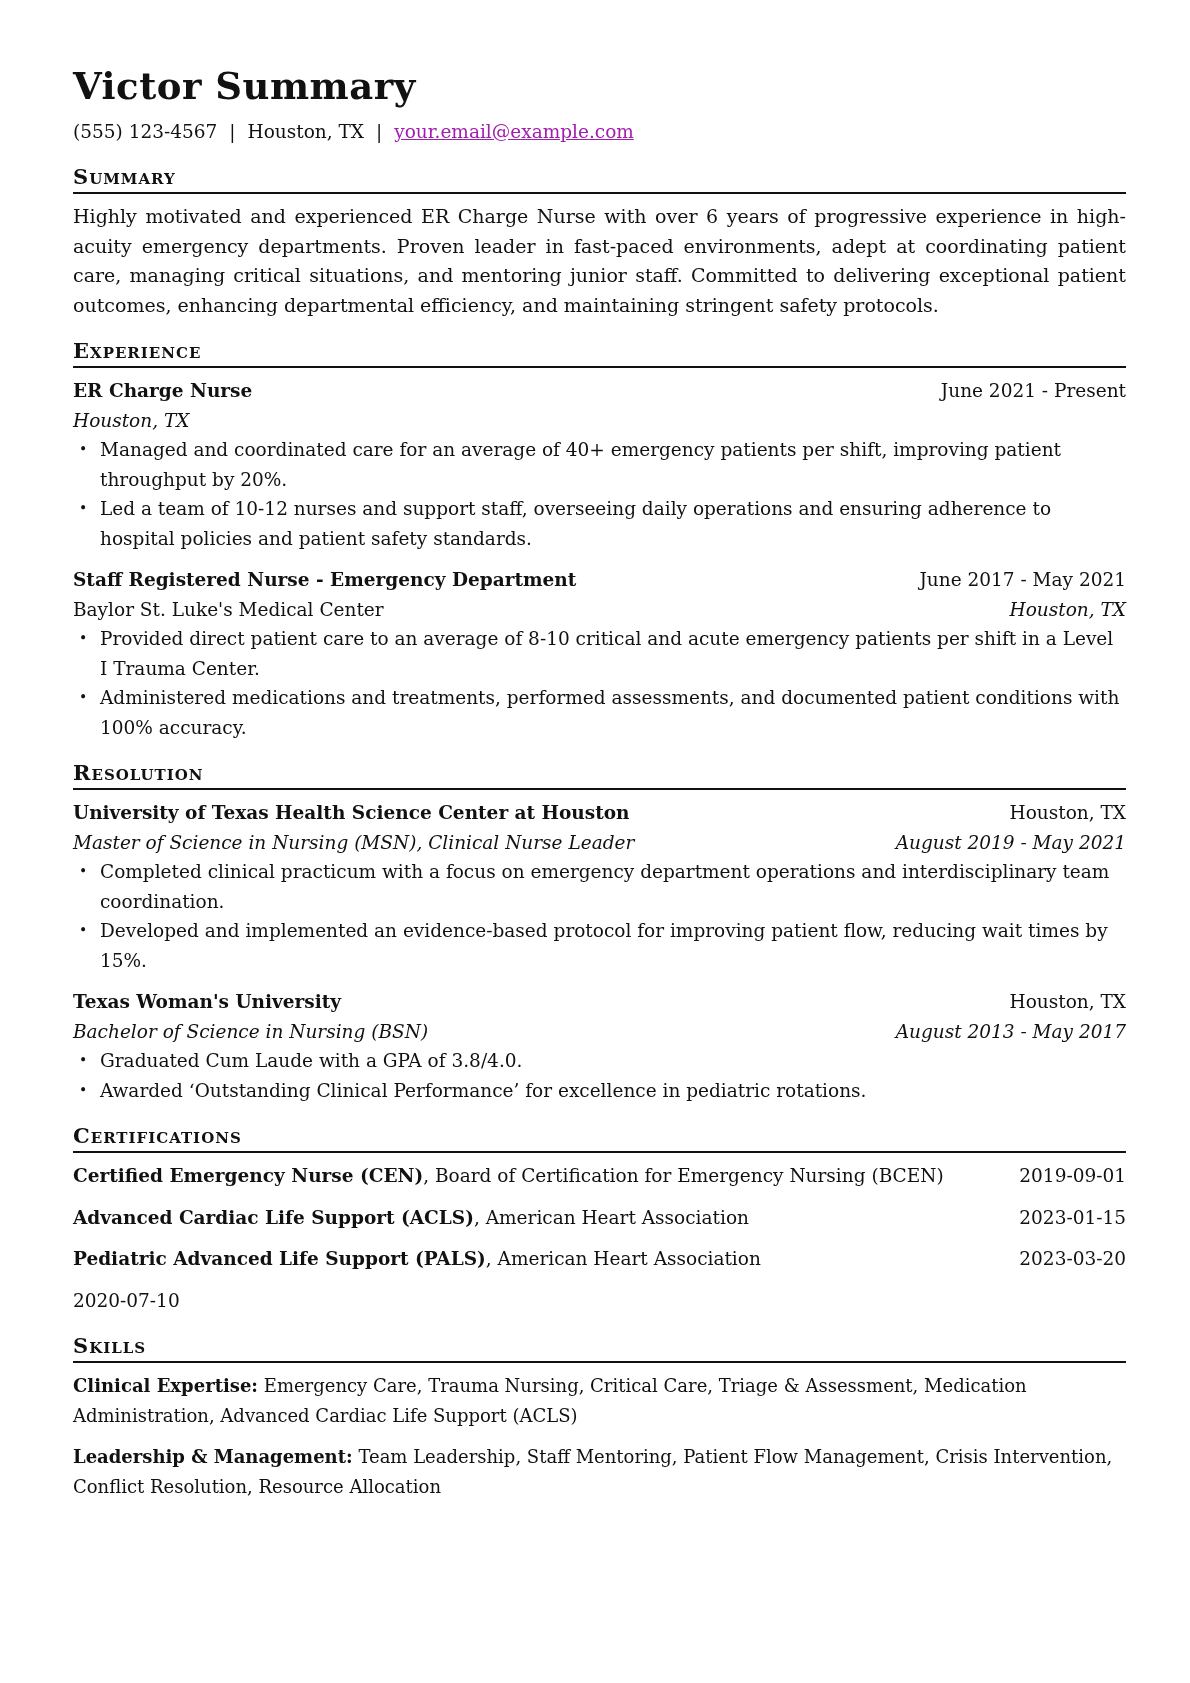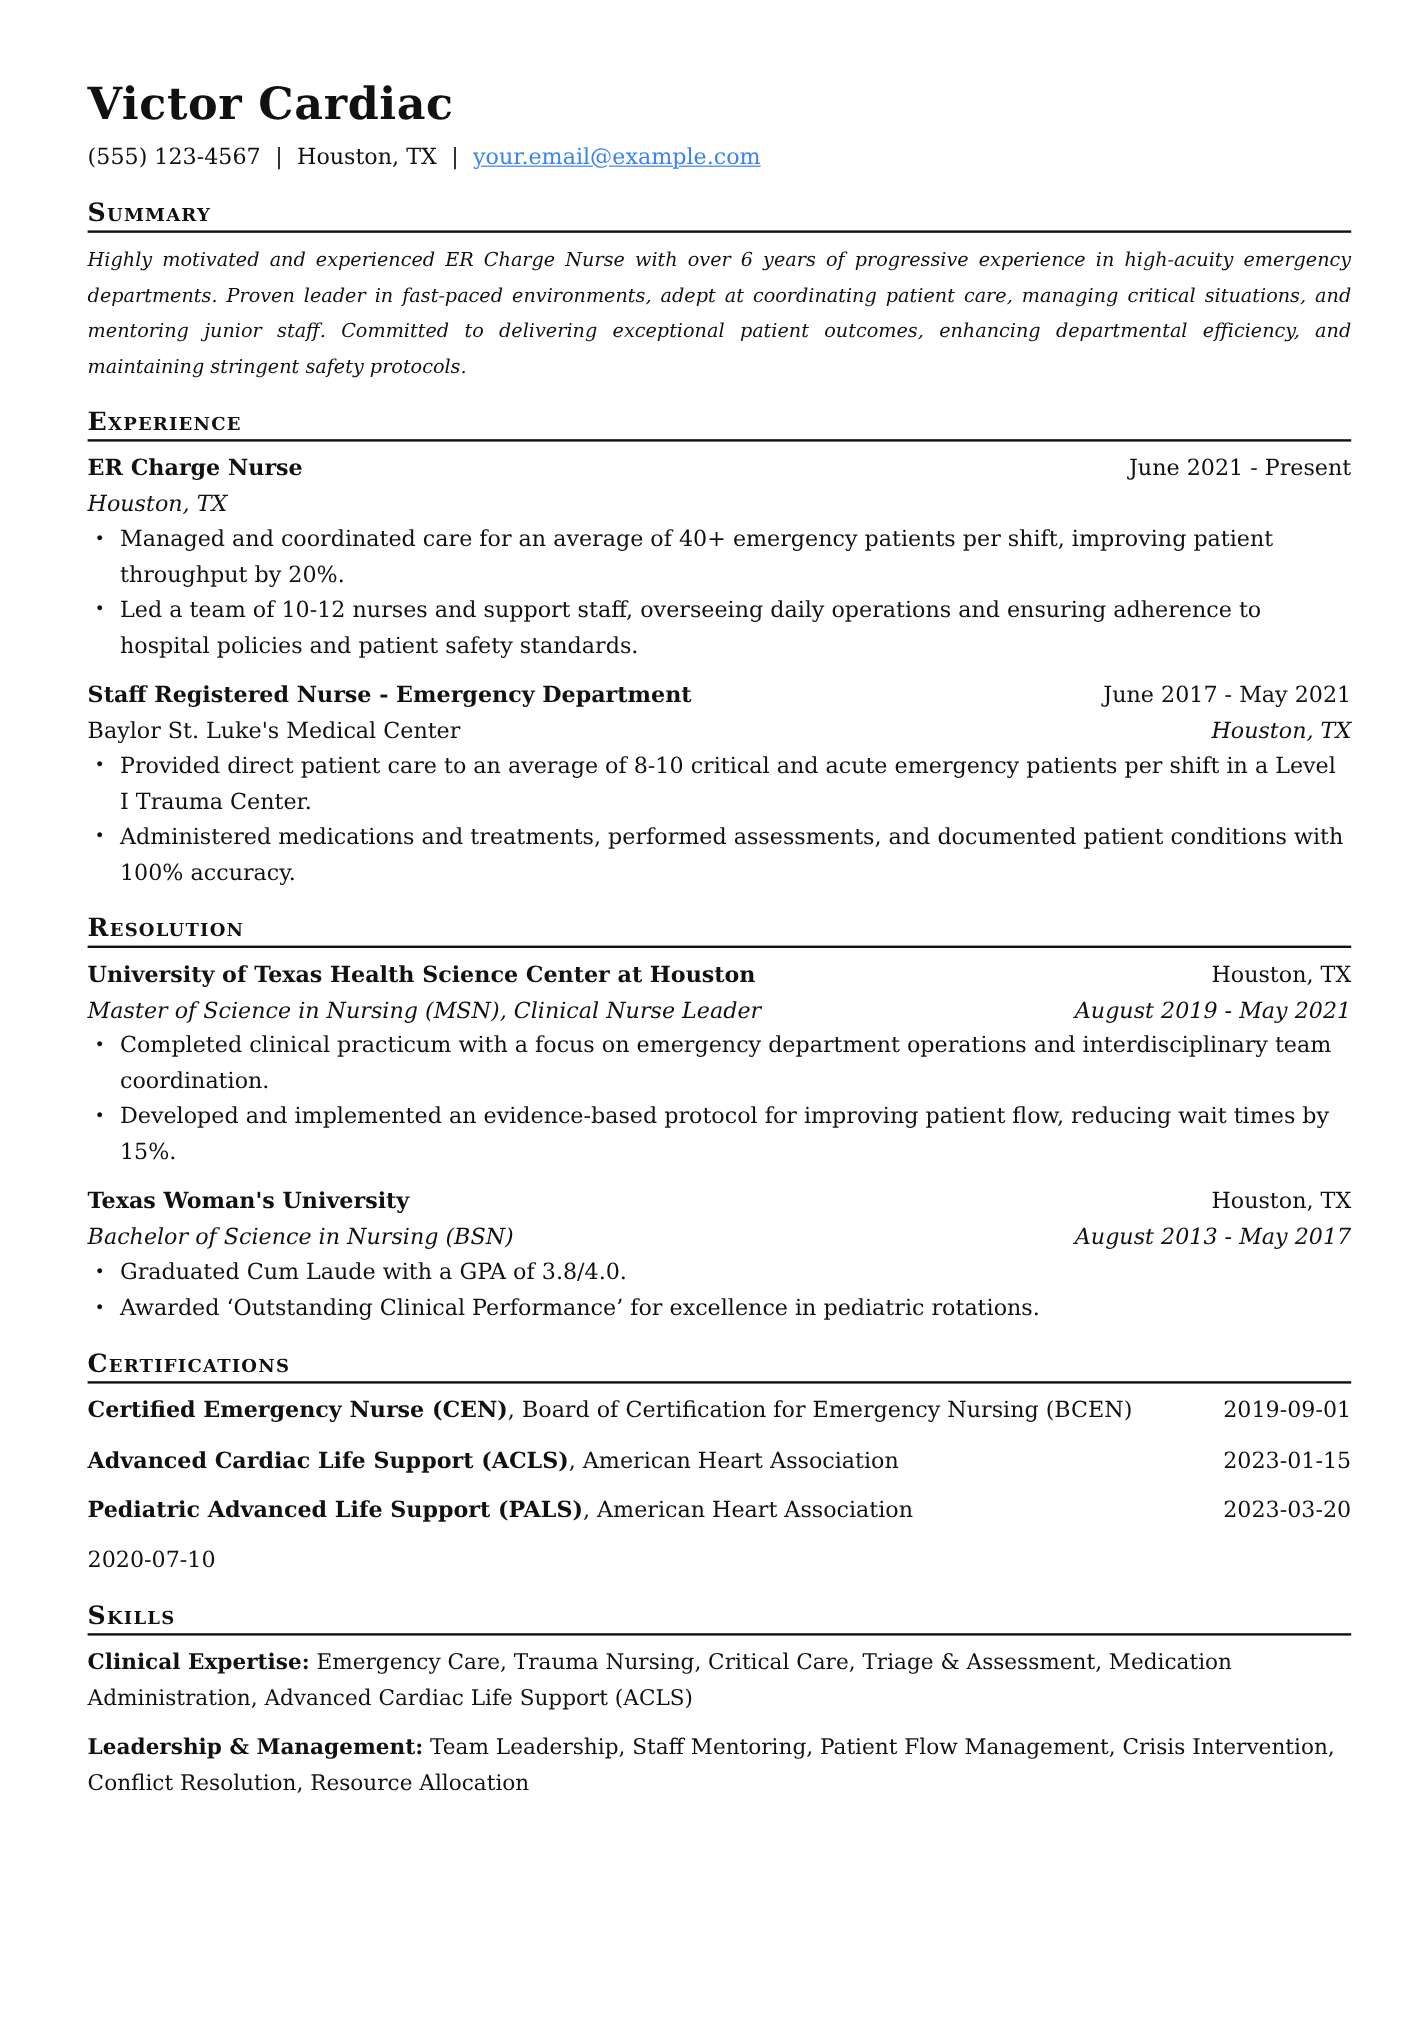--- a/index.html
+++ b/index.html
@@ -8,48 +8,48 @@
     font-family: "DejaVu Serif", "Liberation Serif", serif;
     color: #111111;
   }
   .page { position: absolute; left: 73px; top: 60px; width: 1053px; }
   .name {
     font-family: "DejaVu Serif", serif; font-weight: bold;
     font-size: 37px; letter-spacing: 0.5px; margin: 0; line-height: 52px;
   }
   .contact { font-size: 18.5px; line-height: 28px; margin-top: 6px; }
   .contact .sep { margin: 0 12px; }
-  .contact a { color: #3b82f6; text-decoration: underline; }
+  .contact a { color: #a21caf; text-decoration: underline; }
   .section { margin-top: 18px; }
   .section-title {
     font-size: 21px; font-weight: bold; font-variant: small-caps;
     letter-spacing: 1px; line-height: 26px; margin: 0;
     border-bottom: 2.2px solid #111; padding-bottom: 2px;
   }
-  .body-text { font-size: 16px; line-height: 29.5px; margin-top: 8px; text-align: justify; font-style: italic; }
+  .body-text { font-size: 19px; line-height: 29.5px; margin-top: 8px; text-align: justify; }
   .entry { margin-top: 8px; }
   .entry + .entry { margin-top: 12px; }
   .row { display: flex; justify-content: space-between; font-size: 18.5px; line-height: 29.5px; }
   .row .b { font-weight: bold; }
   .row .i { font-style: italic; }
   ul.bullets { margin: 0; padding-left: 27px; list-style: none; }
   ul.bullets li { position: relative; font-size: 18.5px; line-height: 29.5px; }
   ul.bullets li::before { content: "\2022"; position: absolute; left: -21px; top: 0; font-size: 14px; }
   .cert-row { display: flex; justify-content: space-between; font-size: 18.5px; line-height: 29.5px; margin-top: 12px; }
   .cert-row:first-of-type { margin-top: 8px; }
   .skill { font-size: 18px; line-height: 29.5px; margin-top: 12px; }
   .skill:first-of-type { margin-top: 8px; }
   .skill .label { font-weight: bold; }
 </style>
 </head>
 <body>
 
 <div class="page">
 
-  <h1 class="name">Victor Cardiac</h1>
+  <h1 class="name">Victor Summary</h1>
   <div class="contact">
     <span>(555) 123-4567</span><span class="sep">|</span><span>Houston, TX</span><span class="sep">|</span><a>your.email@example.com</a>
   </div>
 
   <div class="section">
     <h2 class="section-title">Summary</h2>
     <div class="body-text">Highly motivated and experienced ER Charge Nurse with over 6 years of progressive experience in high-acuity emergency departments. Proven leader in fast-paced environments, adept at coordinating patient care, managing critical situations, and mentoring junior staff. Committed to delivering exceptional patient outcomes, enhancing departmental efficiency, and maintaining stringent safety protocols.</div>
   </div>
 
   <div class="section">

